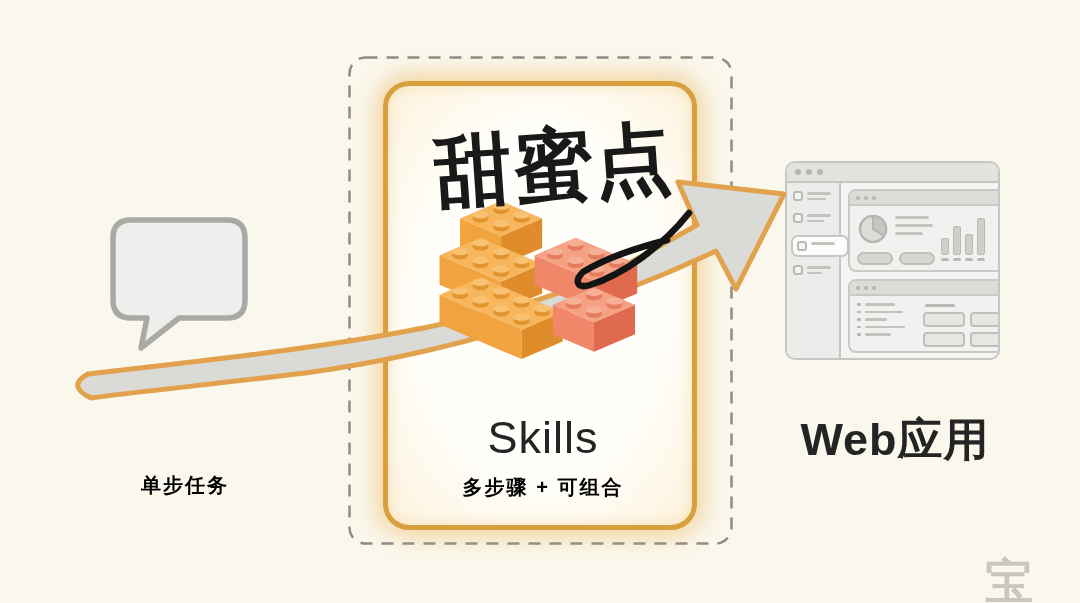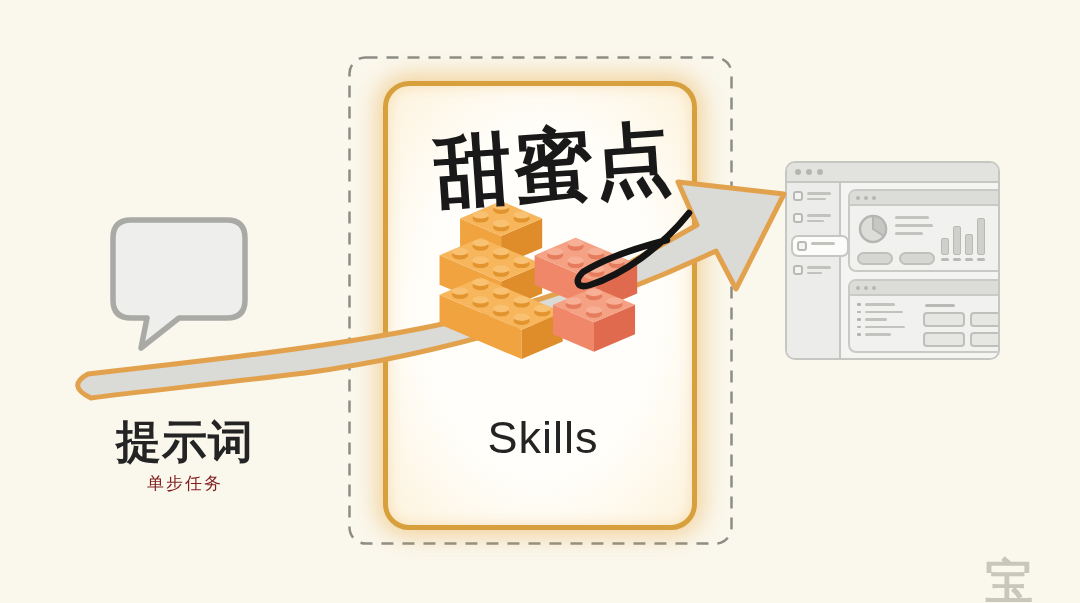--- a/index.html
+++ b/index.html
@@ -10,21 +10,21 @@
   .abs{position:absolute;}
 
   
   #dashed-zone{left:348px;top:56px;width:386px;height:490px;z-index:1;}
   #sweet-card{left:383px;top:81px;width:314px;height:449px;border:5px solid #d7a03c;border-radius:26px;
     background:radial-gradient(ellipse at center,#fffefa 55%,#fdf3dd 100%);
     box-shadow:0 0 22px 6px rgba(232,166,63,.45), inset 0 0 14px rgba(232,166,63,.28);z-index:2;}
 
   
   .stage-title{position:absolute;color:#242424;font-size:45px;font-weight:700;text-align:center;z-index:5;letter-spacing:1px;}
-  .stage-sub{position:absolute;color:#7f1d1d;font-size:17px;font-weight:400;text-align:center;z-index:5;letter-spacing:2px;}
+  .stage-sub{position:absolute;color:#000000;font-size:20px;font-weight:700;text-align:center;z-index:5;letter-spacing:2px;}
   #label-prompts{left:85px;top:412px;width:200px;}
   #sub-prompts{left:85px;top:472px;width:200px;}
   #label-skills{left:443px;top:412px;width:200px;font-weight:400;}
   #sub-skills{left:393px;top:474px;width:300px;}
   #label-webapp{left:795px;top:410px;width:200px;}
   #sub-webapp{left:795px;top:474px;width:200px;}
   #sweet-heading{position:absolute;left:404px;top:114px;width:300px;text-align:center;font-size:78px;font-weight:700;
     color:#191919;transform:rotate(-4deg);letter-spacing:2px;z-index:6;}
 
   
@@ -296,19 +296,20 @@
                   <i></i>
                   <i></i>
                 </div>
             </div>
           </div>
         </div>
       </div>
     </div>
   </div>
 
-  <div id="label-prompts" class="stage-title">提示词</div>
   <div id="sub-prompts" class="stage-sub">单步任务</div>
   <div id="label-skills" class="stage-title">Skills</div>
+  <div id="sub-skills" class="stage-sub">多步骤 + 可组合</div>
+  <div id="label-webapp" class="stage-title">Web应用</div>
 
   <div id="watermark-shadow" class="abs">宝玉</div>
 
 </div>
 
 </body></html>

